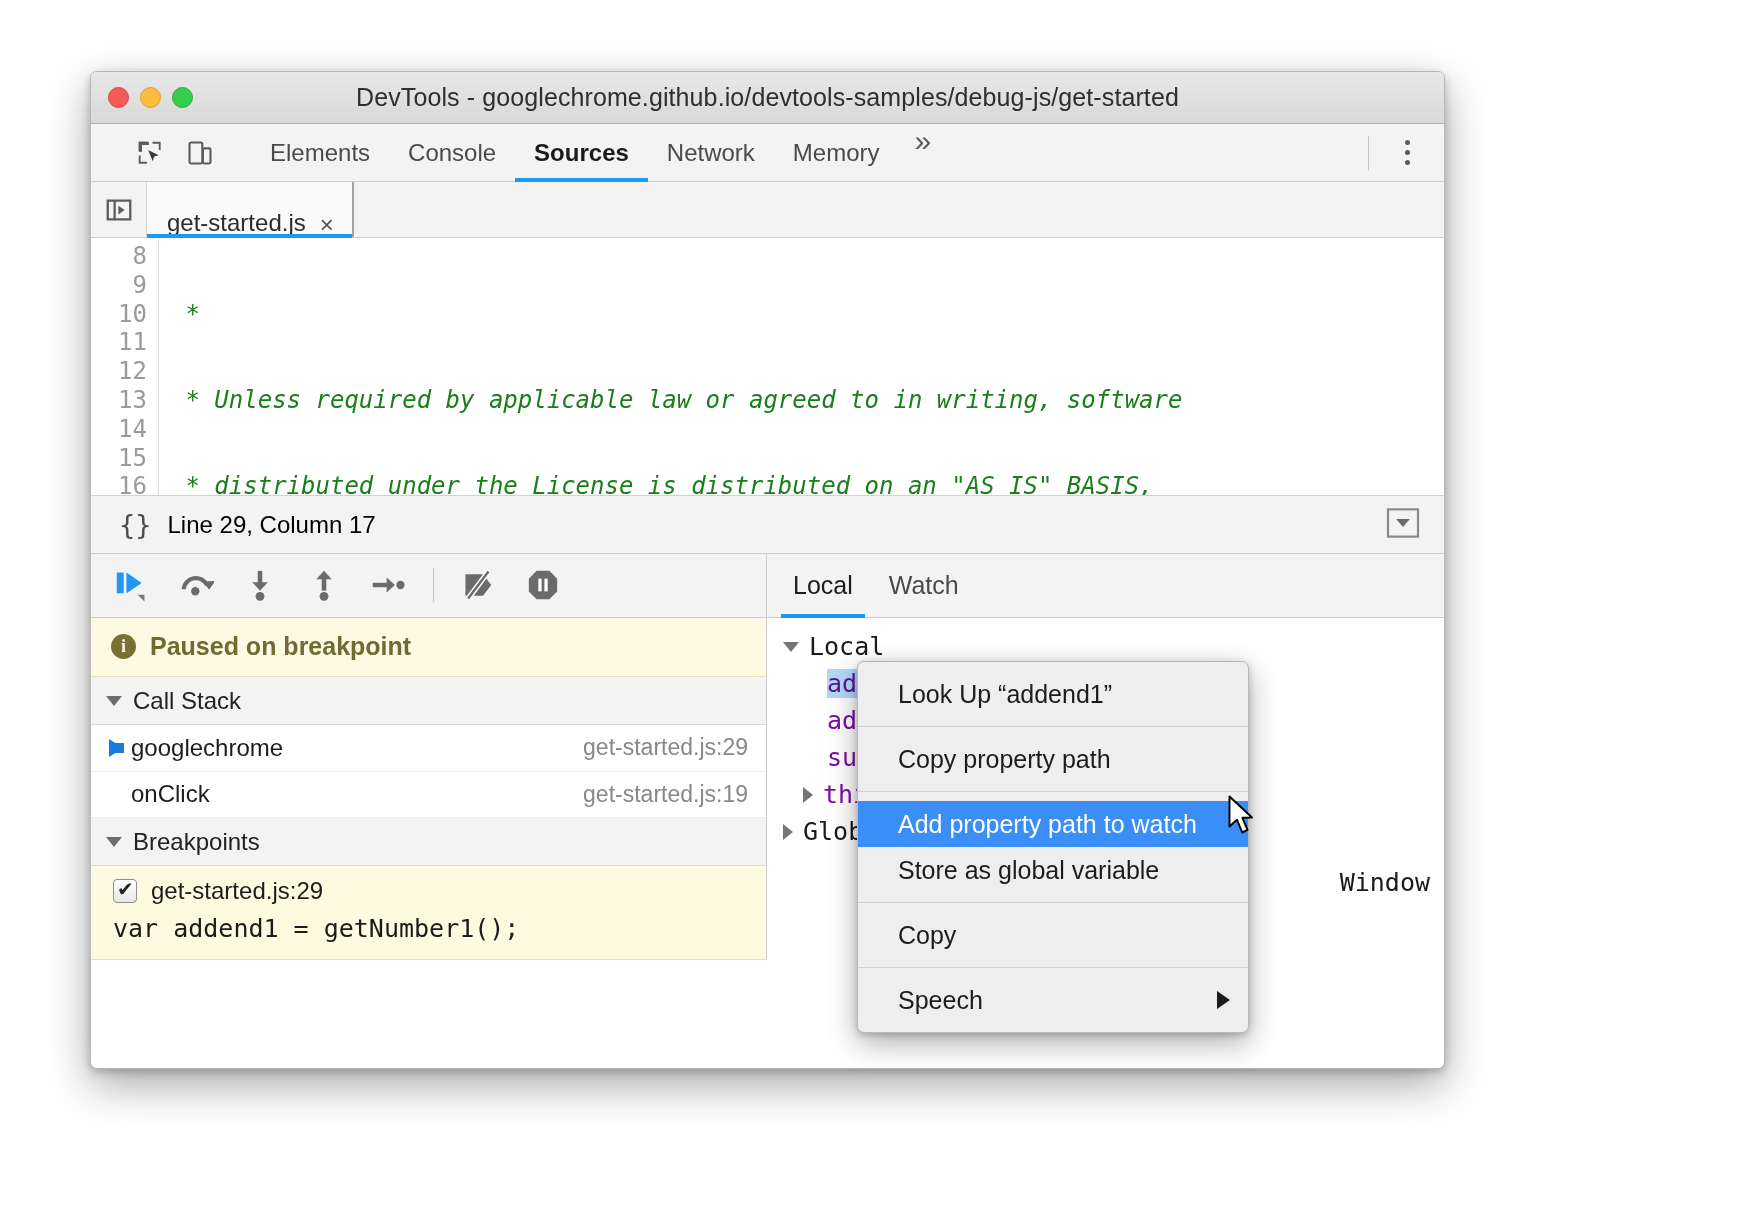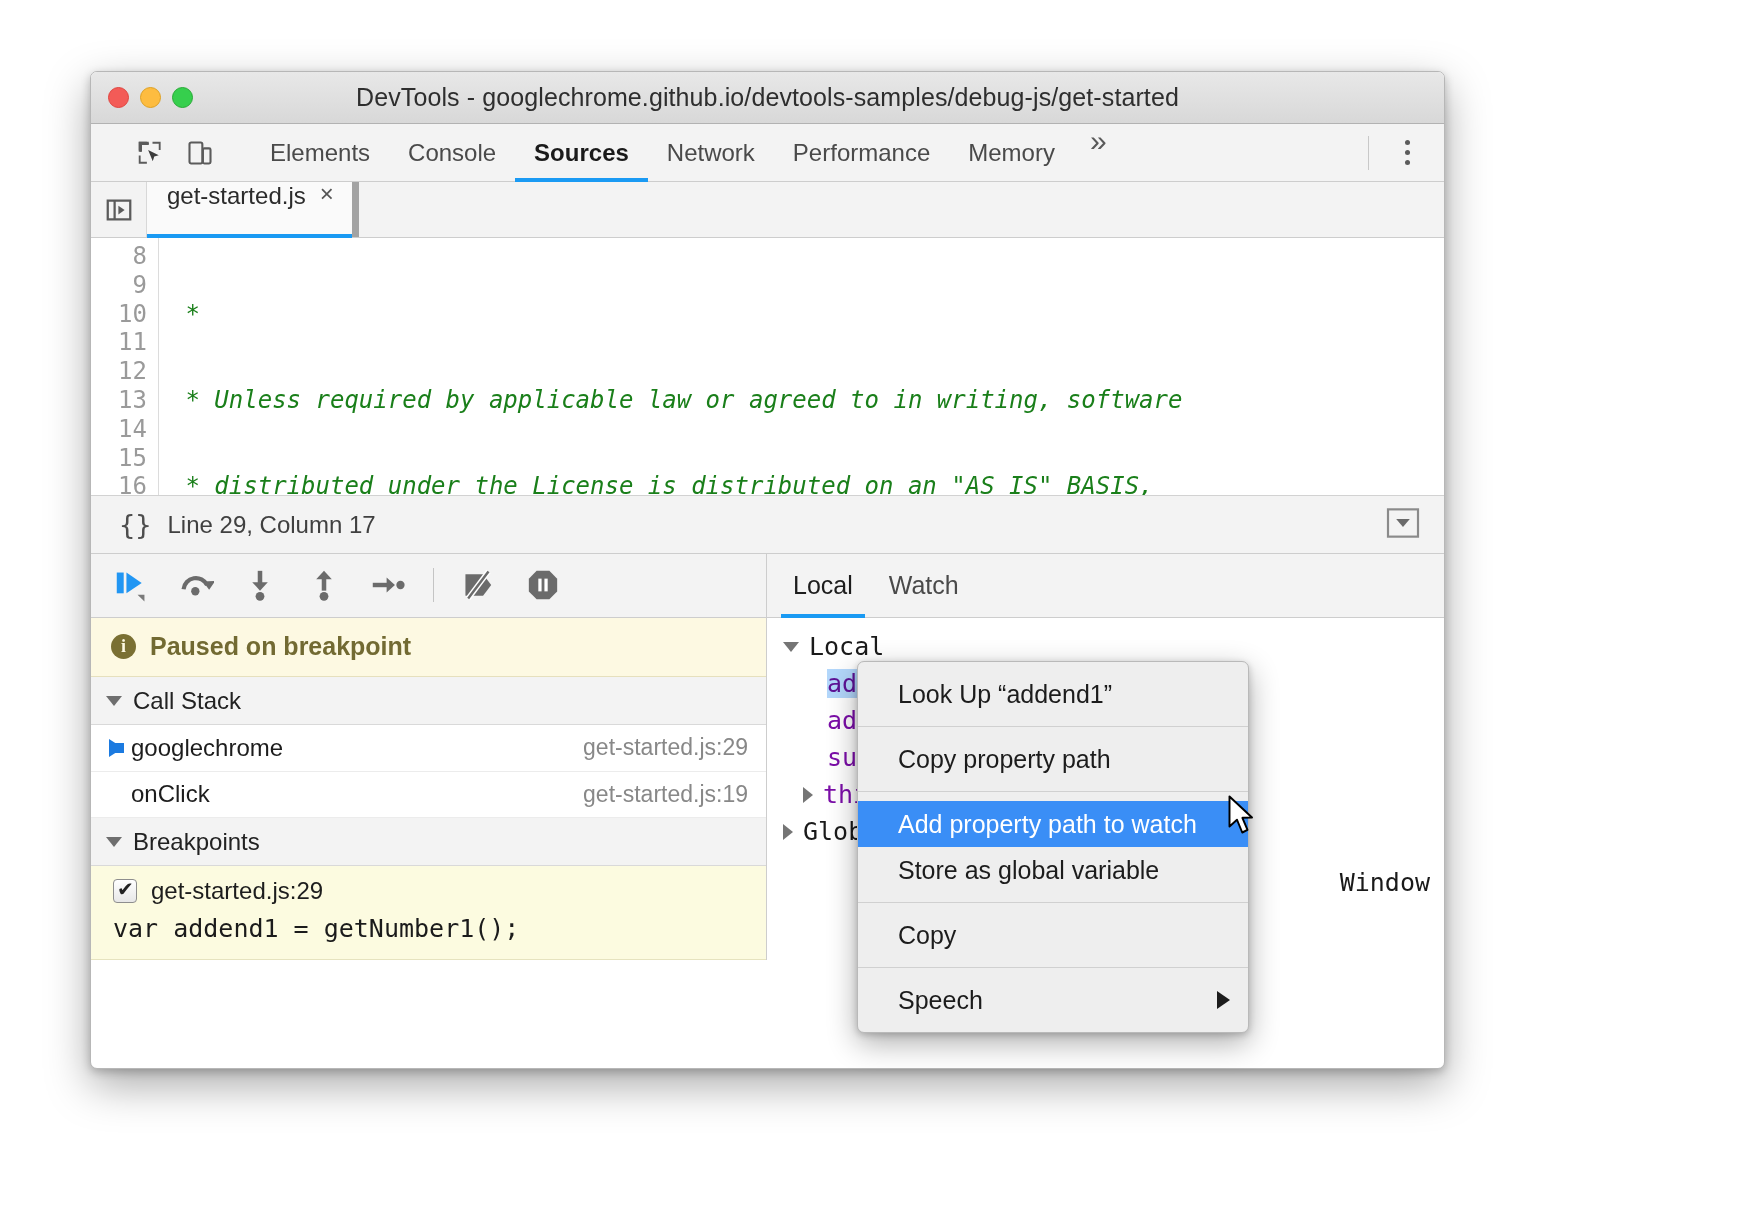--- a/index.html
+++ b/index.html
@@ -71,23 +71,23 @@
   .kebab { display:flex; flex-direction:column; gap:5px; padding: 0 18px; }
   .kebab i { width: 5px; height: 5px; border-radius: 50%; background:#5b5b5b; display:block; }
 
   
   .filetabs {
     height: 56px; background: #f3f3f3; border-bottom: 1px solid #cdcdcd;
     display: flex; align-items: stretch;
   }
   .panel-toggle { width: 56px; display:flex; align-items:center; justify-content:center; border-right: 1px solid #d8d8d8; }
   .filetab {
-    display: flex; align-items: flex-start; gap: 14px; padding: 0 18px 0 20px;
+    display: flex; align-items: flex-end; gap: 14px; padding: 0 18px 0 20px;
     font-size: 24px; color: #2b2b2b; background: #fafafa; position: relative;
-    border-right: 7px solid #a3a3a3;
+    border-right: 2px solid #a3a3a3;
   }
   .filetab.active::after {
     content:""; position:absolute; left:0; right:0; bottom:-1px; height:4px; background:#1a9af3;
   }
   .tab-close { font-size: 24px; color:#555; line-height: 1; }
 
   
   .editor {
     height: 258px; background: #fff; display: flex; overflow: hidden;
     font-family: "DejaVu Sans Mono", monospace;
@@ -103,21 +103,21 @@
     white-space: pre; color: #111; overflow: hidden;
   }
   .cm { color: #1a7f1a; font-style: italic; }
 
   
   .statusbar {
     height: 58px; background: #f3f3f3; border-bottom: 1px solid #cdcdcd;
     display: flex; align-items: center; padding: 0 16px;
   }
   .braces { font-family: "DejaVu Sans Mono", monospace; font-size: 27px; color:#4d4d4d; padding: 0 16px 0 12px; }
-  .linecol { font-size: 24px; color: #404040; }
+  .linecol { font-size: 24px; color: #000000; }
   .status-right { margin-left: auto; padding-right: 8px; }
 
   
   .split { display: flex; height: 406px; }
   .leftpane  { width: 676px; border-right: 1px solid #cdcdcd; display:flex; flex-direction:column; background:#fff; }
   .rightpane { flex: 1; display:flex; flex-direction:column; background:#fff; }
 
   
   .debugbar {
     height: 64px; background: #f3f3f3; border-bottom: 1px solid #cdcdcd;
@@ -265,23 +265,20 @@
         <div class="maintab">
             <span>Console</span>
           </div>
         <div class="maintab active">
             <span>Sources</span>
           </div>
         <div class="maintab">
             <span>Network</span>
           </div>
         <div class="maintab">
-            <span>Performance</span>
-          </div>
-        <div class="maintab">
             <span>Memory</span>
           </div>
         <div class="chev-more"><span>»</span></div>
       </div>
 
       <div class="toolbar-right">
         <div class="vdiv2"></div>
         <div class="kebab">
             <i></i>
             <i></i>

